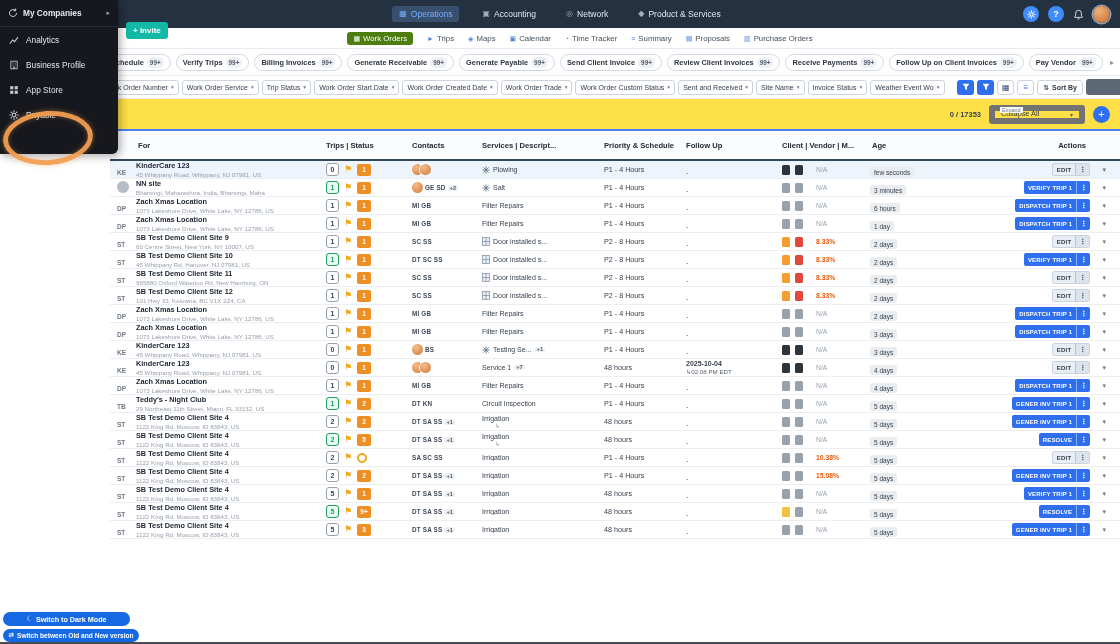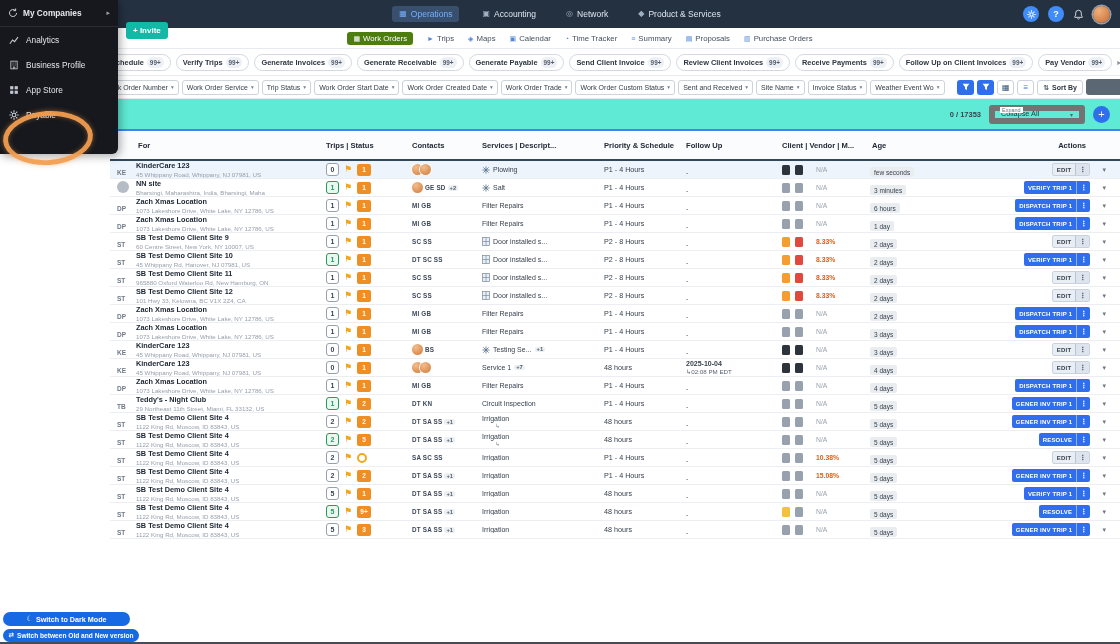--- a/index.html
+++ b/index.html
@@ -51,21 +51,21 @@
   .iconbtn{width:17px;height:15px;border-radius:3px;display:flex;align-items:center;justify-content:center;flex:0 0 auto;}
   .iconbtn.bluebg{background:#2f6fed;color:#fff;}
   .iconbtn.outline{border:1px solid #ccd3db;background:#fff;color:#2c4a73;font-size:8px;}
   .iconbtn.bluetxt{color:#2f6fed;}
   .sortbtn{display:flex;align-items:center;gap:3px;height:15px;border:1px solid #ccd3db;border-radius:3px;background:#fff;
            padding:0 5px;font-size:7px;font-weight:bold;color:#2d3642;white-space:nowrap;}
   .sortbtn .ic{font-size:7px;color:#4a5562;}
   .darkpill{width:46px;height:16px;background:#5c6774;border-radius:3px;margin-right:-12px;flex:0 0 auto;}
 
   
-  .countbar{height:30px;display:flex;align-items:center;justify-content:flex-end;gap:8px;padding-right:10px;background:#5eead4;}
+  .countbar{height:30px;display:flex;align-items:center;justify-content:flex-end;gap:8px;padding-right:10px;background:#fde047;}
   .count{font-size:7.5px;color:#3a4450;font-weight:bold;}
   .expandsel{position:relative;width:96px;height:19px;border:6px solid #737373;border-radius:3px;display:flex;
              align-items:flex-end;padding:0 6px;}
   .flabel{position:absolute;top:-4px;left:5px;font-size:5.5px;color:#6a7480;background:#fff;padding:0 2px;}
   .fvalue{font-size:7.3px;color:#2d3642;}
   .expandsel .car{margin-left:auto;font-size:6px;color:#5a6470;}
   .addbtn{width:17px;height:17px;border-radius:50%;background:#2f6fed;color:#fff;border:none;font-size:11px;
           display:flex;align-items:center;justify-content:center;font-family:inherit;padding:0;}
 
   
@@ -231,21 +231,21 @@
   <div class="stagebar" id="stagebar">
       <div class="stage">
         <span class="lb">Schedule</span>
         <span class="cnt">99+</span>
       </div>
       <div class="stage">
         <span class="lb">Verify Trips</span>
         <span class="cnt">99+</span>
       </div>
       <div class="stage">
-        <span class="lb">Generate Invoices</span>
+        <span class="lb">Billing Invoices</span>
         <span class="cnt">99+</span>
       </div>
       <div class="stage">
         <span class="lb">Generate Receivable</span>
         <span class="cnt">99+</span>
       </div>
       <div class="stage">
         <span class="lb">Generate Payable</span>
         <span class="cnt">99+</span>
       </div>

